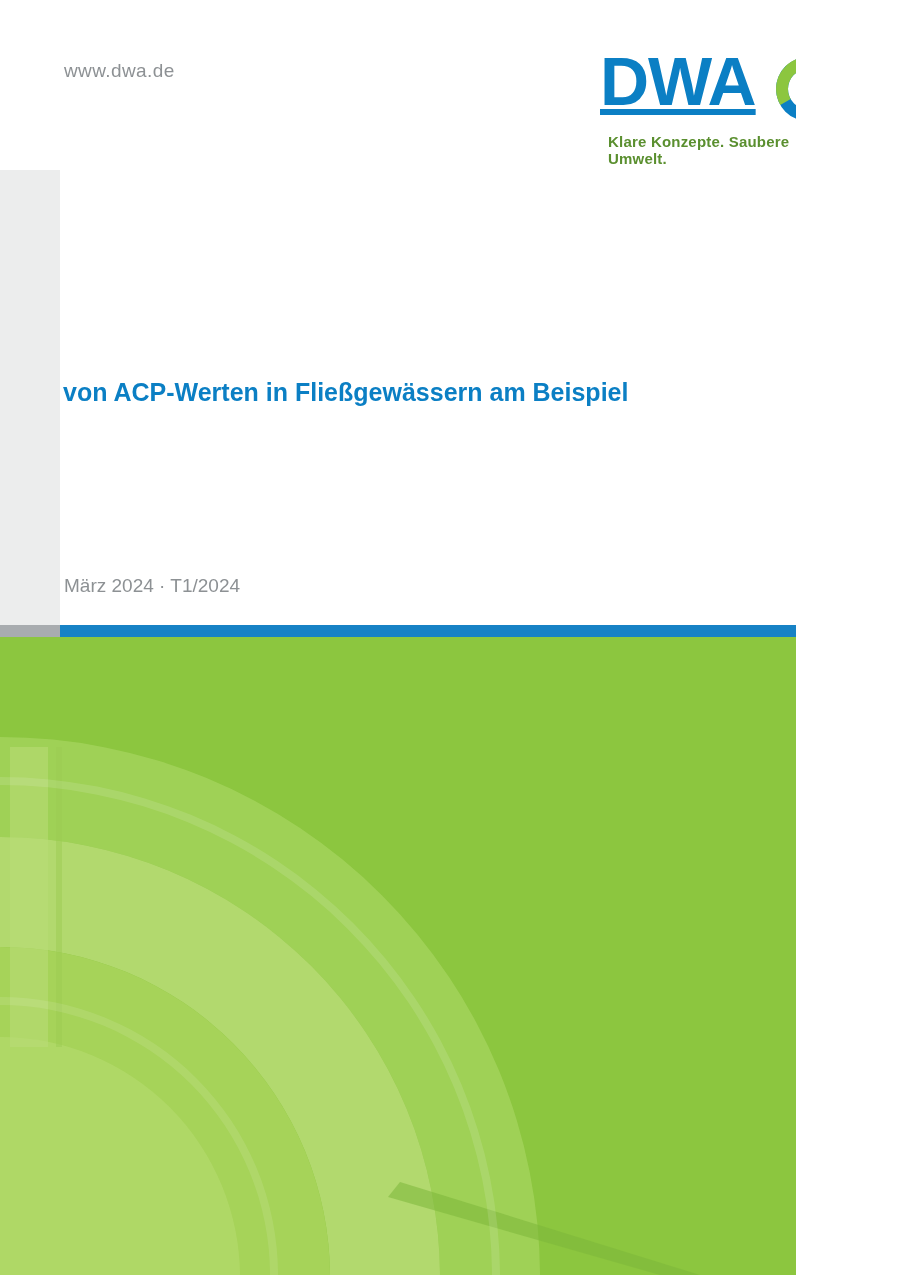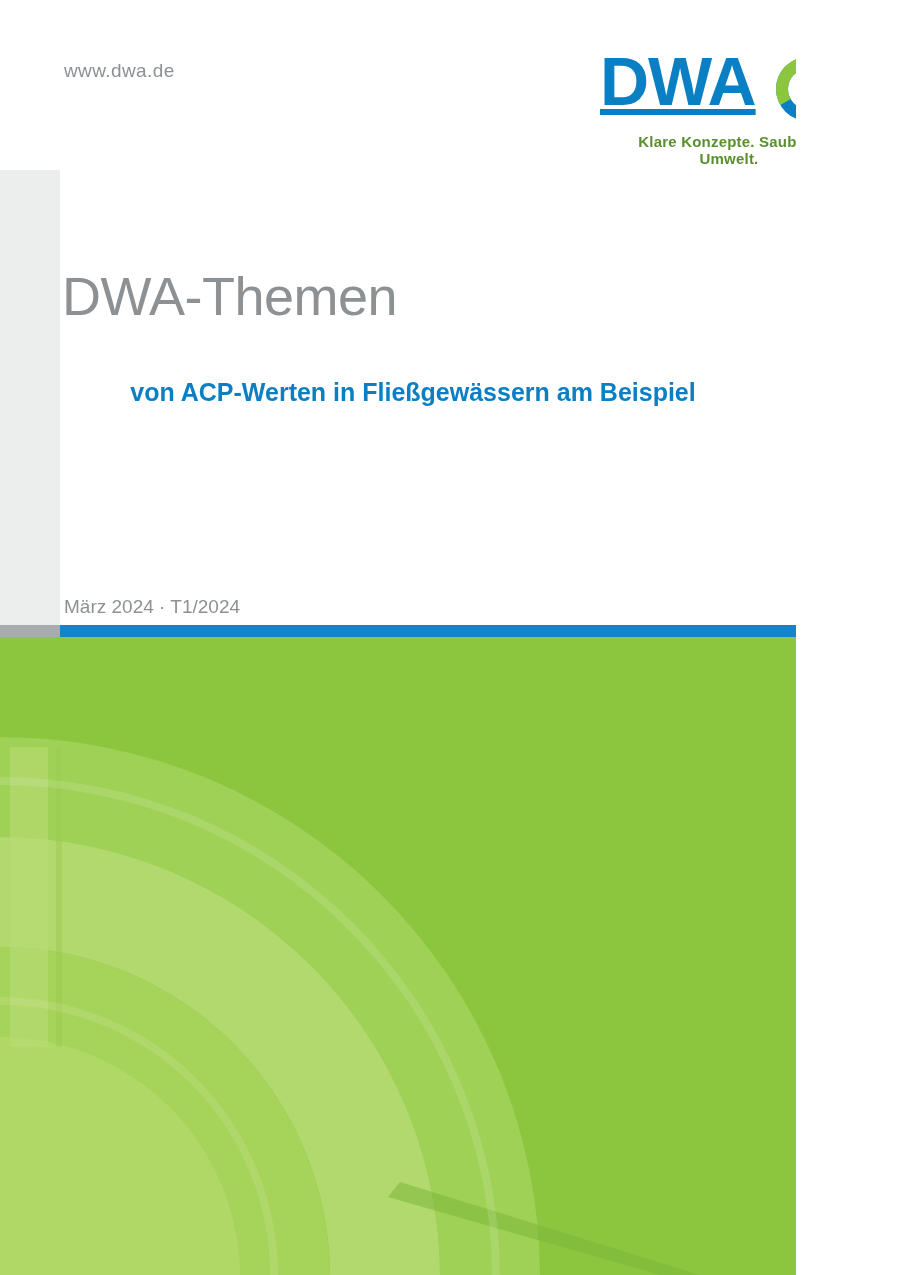--- a/index.html
+++ b/index.html
@@ -9,21 +9,20 @@
   }
   body {
     font-family: "Liberation Sans", sans-serif;
   }
   .page {
     position: relative;
     width: 796px;
     height: 1275px;
     overflow: hidden;
     background: #ffffff;
-    text-align: center;
   }
 
   
   .top-area {
     position: absolute;
     left: 0; top: 0;
     width: 900px; height: 637px;
     background: #ffffff;
   }
 
@@ -96,21 +95,20 @@
     font-size: 25px;
     font-weight: bold;
     color: #0b7fc4;
     line-height: 1.43;
   }
   .doc-date {
     position: absolute;
     left: 64px; top: 575px;
     font-size: 19px;
     color: #8d9194;
-    margin-top: 21px;
   }
 
   
   .blue-bar {
     position: absolute;
     left: 60px; top: 625px;
     width: 840px; height: 12px;
     background: #1782c5;
   }
 
@@ -142,21 +140,20 @@
         <svg width="72" height="72" viewBox="0 0 72 72" xmlns="http://www.w3.org/2000/svg">
           <path d="M36 4 A32 32 0 0 1 36 68 A32 32 0 0 1 36 4 Z M36 16 A20 20 0 0 0 36 56 A20 20 0 0 0 36 16 Z" fill="#0b7fc4" fill-rule="evenodd"></path>
           <path d="M36 4 A32 32 0 0 0 8.3 52 L18.7 46 A20 20 0 0 1 36 16 Z" fill="#8cc63f"></path>
           <path d="M36 4 A32 32 0 0 1 63.7 52 L53.3 46 A20 20 0 0 0 36 16 Z" fill="#c7c9cb"></path>
           <rect x="30" y="0" width="12" height="14" fill="#ffffff"></rect>
         </svg>
       </div>
       <div class="logo-tagline">Klare Konzepte. Saubere Umwelt.</div>
     </div>
 
-    <div class="series-title">DWA-Themen</div>
 
     <div class="doc-title">
       <div>von ACP-Werten in Fließgewässern am Beispiel</div>
     </div>
 
     <div class="doc-date">März 2024 · T1/2024</div>
 
     <div class="blue-bar"></div>
   </div>
 

